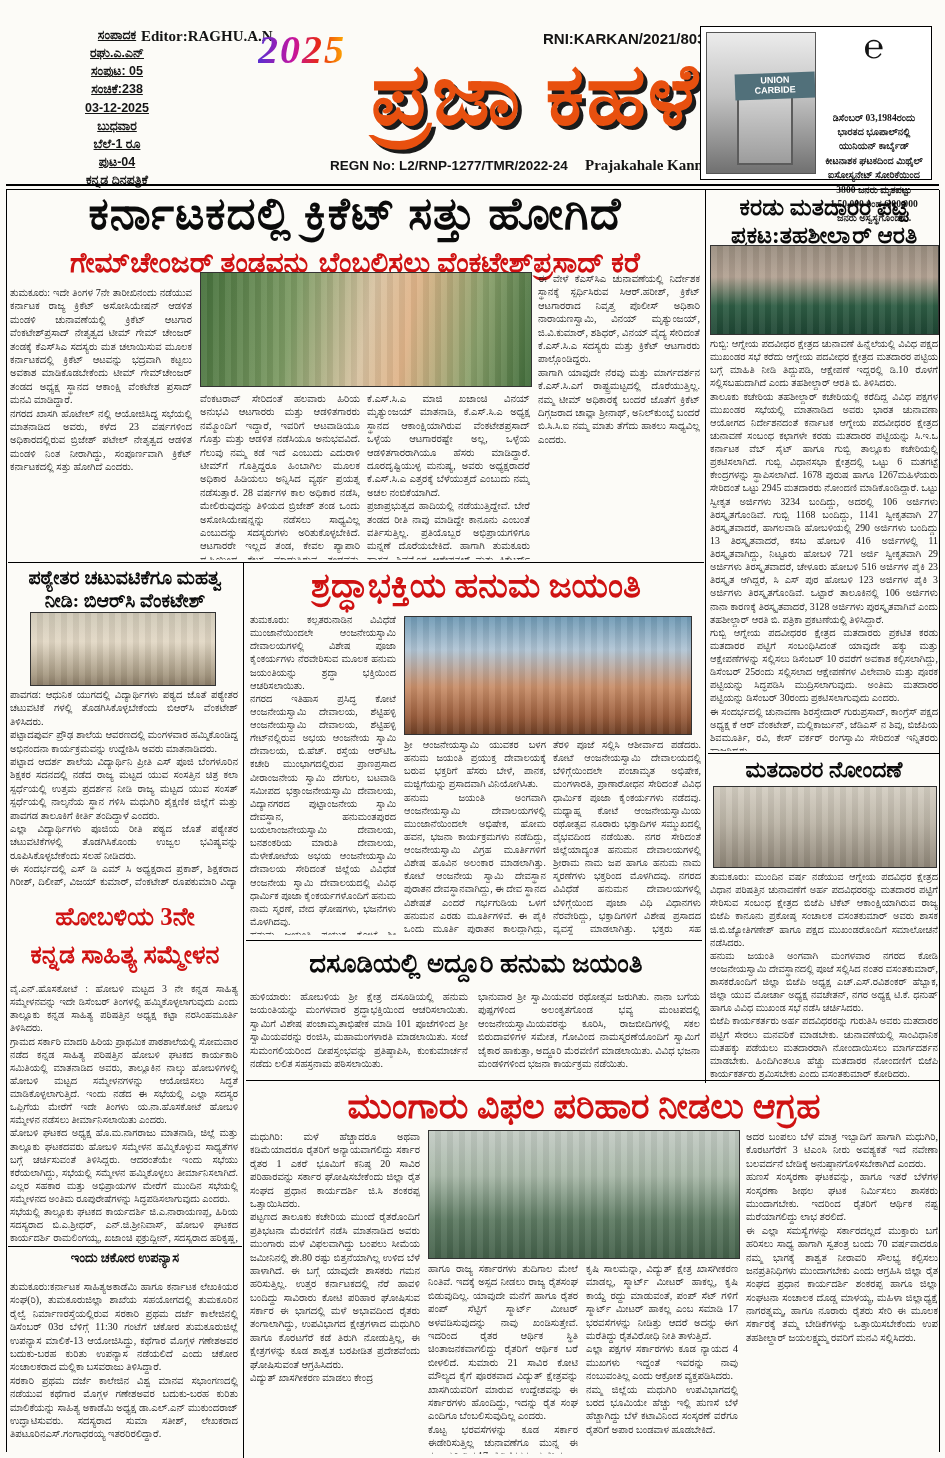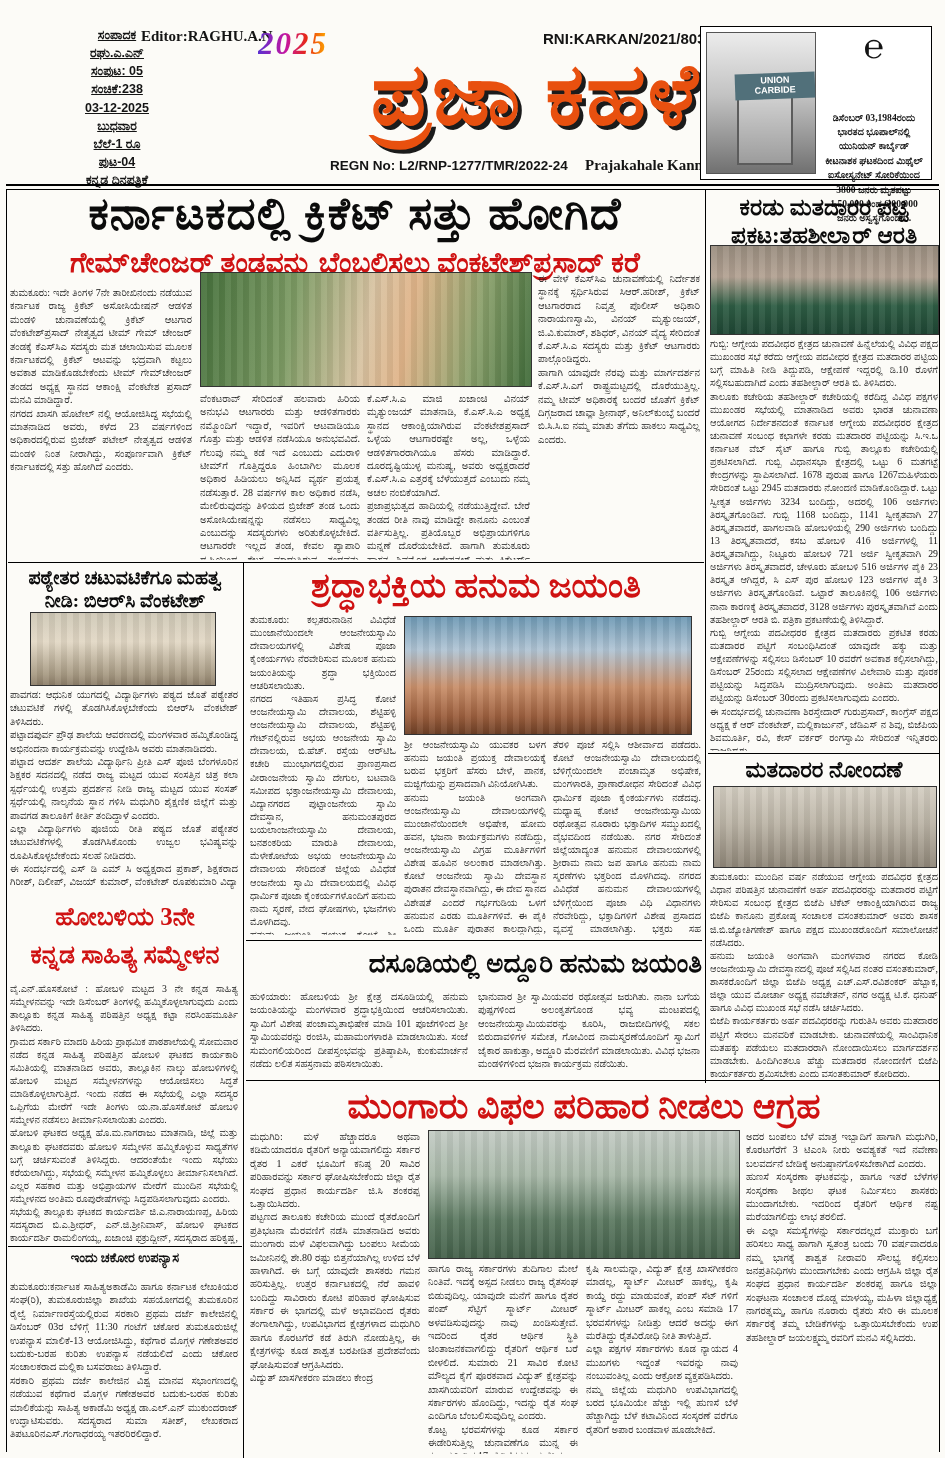--- a/index.html
+++ b/index.html
@@ -11,21 +11,21 @@
   .rule-h-double{border-top:2px solid #000;border-bottom:1px solid #000;height:3px;}
   .rule-v{border-left:1px solid #000;width:0;}
   .photo{border:1px solid #333;overflow:hidden;}
   .photo-texture{width:100%;height:100%;
      background:repeating-linear-gradient(90deg,rgba(255,255,255,.06) 0 6px,rgba(0,0,0,.05) 6px 12px);}
   
   .info-box{font-family:"Liberation Sans",sans-serif;font-size:12.5px;font-weight:bold;text-align:center;line-height:1.45;}
   .info-box div{text-decoration:underline;}
   .editor{font-family:"Liberation Serif",serif;font-weight:bold;font-size:15px;}
   .rni{font-family:"Liberation Sans",sans-serif;font-weight:bold;font-size:15px;}
-  .logo-year{font-size:31px;font-weight:bold;font-style:italic;
+  .logo-year{font-size:40px;font-weight:bold;font-style:italic;
      background:linear-gradient(90deg,#5a2fd0,#c515a0 40%,#e82a12 70%,#ffb300);
      -webkit-background-clip:text;background-clip:text;color:transparent;letter-spacing:2px;}
   .logo-title{font-size:86px;font-weight:bold;line-height:1;letter-spacing:2px;
      color:#e8500f;text-shadow:4px 4px 0 #1b1b1b;white-space:nowrap;}
   .regn{font-family:"Liberation Sans",sans-serif;font-weight:bold;font-size:13.5px;}
   .tagline{font-weight:bold;font-size:15px;}
   .bhopal-box{border:1.5px solid #000;display:flex;padding:5px;gap:6px;background:#fff;}
   .bhopal-photo{width:108px;height:140px;flex:none;position:relative;border:1px solid #555;
      background:linear-gradient(180deg,#ececec,#c2c2c2 45%,#8f8f8f 80%,#707070);}
   .uc-sign{position:absolute;left:28px;top:40px;background:#51707a;color:#fff;
@@ -159,21 +159,21 @@
 
   <div class="abs body-text" style="left:250px;top:613px;width:146px;height:322px;font-size:9.8px;">ತುಮಕೂರು: ಕಲ್ಪತರುನಾಡಿನ ವಿವಿಧೆಡೆ ಮುಂಜಾನೆಯಿಂದಲೇ ಆಂಜನೇಯಸ್ವಾಮಿ ದೇವಾಲಯಗಳಲ್ಲಿ ವಿಶೇಷ ಪೂಜಾ ಕೈಂಕರ್ಯಗಳು ನೆರವೇರಿಸುವ ಮೂಲಕ ಹನುಮ ಜಯಂತಿಯನ್ನು ಶ್ರದ್ಧಾ ಭಕ್ತಿಯಿಂದ ಆಚರಿಸಲಾಯಿತು.
 ನಗರದ ಇತಿಹಾಸ ಪ್ರಸಿದ್ಧ ಕೋಟೆ ಆಂಜನೇಯಸ್ವಾಮಿ ದೇವಾಲಯ, ಶೆಟ್ಟಿಹಳ್ಳಿ ಆಂಜನೇಯಸ್ವಾಮಿ ದೇವಾಲಯ, ಶೆಟ್ಟಿಹಳ್ಳಿ ಗೇಟ್‌ನಲ್ಲಿರುವ ಅಭಯ ಆಂಜನೇಯ ಸ್ವಾಮಿ ದೇವಾಲಯ, ಬಿ.ಹೆಚ್. ರಸ್ತೆಯ ಆರ್‌ಟಿಓ ಕಚೇರಿ ಮುಂಭಾಗದಲ್ಲಿರುವ ಪ್ರಾಣಪ್ರಸಾದ ವೀರಾಂಜನೇಯ ಸ್ವಾಮಿ ದೇಗುಲ, ಬಟವಾಡಿ ಸಮೀಪದ ಭಕ್ತಾಂಜನೇಯಸ್ವಾಮಿ ದೇವಾಲಯ, ವಿದ್ಯಾನಗರದ ಪುಟ್ಟಾಂಜನೇಯ ಸ್ವಾಮಿ ದೇವಸ್ಥಾನ, ಹನುಮಂತಪುರದ ಬಯಲಾಂಜನೇಯಸ್ವಾಮಿ ದೇವಾಲಯ, ಬನಶಂಕರಿಯ ಮಾರುತಿ ದೇವಾಲಯ, ಮೆಳೇಕೋಟೆಯ ಅಭಯ ಆಂಜನೇಯಸ್ವಾಮಿ ದೇವಾಲಯ ಸೇರಿದಂತೆ ಜಿಲ್ಲೆಯ ವಿವಿಧೆಡೆ ಆಂಜನೇಯ ಸ್ವಾಮಿ ದೇವಾಲಯದಲ್ಲಿ ವಿವಿಧ ಧಾರ್ಮಿಕ ಪೂಜಾ ಕೈಂಕರ್ಯಗಳೊಂದಿಗೆ ಹನುಮ ನಾಮ ಸ್ಮರಣೆ, ವೇದ ಘೋಷಗಳು, ಭಜನೆಗಳು ಮೊಳಗಿದವು.
 ಹನುಮ ಜಯಂತಿ ಪ್ರಯುಕ್ತ ಕೋಟೆ ಶ್ರೀ ಆಂಜನೇಯ ಸ್ವಾಮಿ ವೃತ್ತ, ಟೌನ್ ಹಾಲ್ ವೃತ್ತ ಸೇರಿದಂತೆ ಜಿಲ್ಲೆಯಾದ್ಯಂತ ಮಾಡಿದರು.</div>
   <div class="abs body-text" style="left:404px;top:738px;width:142px;height:197px;font-size:9.8px;">ಶ್ರೀ ಆಂಜನೇಯಸ್ವಾಮಿ ಯುವಕರ ಬಳಗ ಹನುಮ ಜಯಂತಿ ಪ್ರಯುಕ್ತ ದೇವಾಲಯಕ್ಕೆ ಬರುವ ಭಕ್ತರಿಗೆ ಹೆಸರು ಬೇಳೆ, ಪಾನಕ, ಮಜ್ಜಿಗೆಯನ್ನು ಪ್ರಸಾದವಾಗಿ ವಿನಿಯೋಗಿಸಿತು.
 ಹನುಮ ಜಯಂತಿ ಅಂಗವಾಗಿ ಆಂಜನೇಯಸ್ವಾಮಿ ದೇವಾಲಯಗಳಲ್ಲಿ ಮುಂಜಾನೆಯಿಂದಲೇ ಅಭಿಷೇಕ, ಹೋಮ ಹವನ, ಭಜನಾ ಕಾರ್ಯಕ್ರಮಗಳು ನಡೆದಿದ್ದು, ಆಂಜನೇಯಸ್ವಾಮಿ ವಿಗ್ರಹ ಮೂರ್ತಿಗಳಿಗೆ ವಿಶೇಷ ಹೂವಿನ ಅಲಂಕಾರ ಮಾಡಲಾಗಿತ್ತು. ಕೋಟೆ ಆಂಜನೇಯ ಸ್ವಾಮಿ ದೇವಸ್ಥಾನ ಪುರಾತನ ದೇವಸ್ಥಾನವಾಗಿದ್ದು, ಈ ದೇವ ಸ್ಥಾನದ ವಿಶೇಷತೆ ಎಂದರೆ ಗರ್ಭಗುಡಿಯ ಒಳಗೆ ಹನುಮನ ಎರಡು ಮೂರ್ತಿಗಳಿವೆ. ಈ ಪೈಕಿ ಒಂದು ಮೂರ್ತಿ ಪುರಾತನ ಕಾಲದ್ದಾಗಿದ್ದು, ಇನ್ನೊಂದು ಆ ಬಳಿಕ ಸ್ಥಾಪನೆ ಮಾಡಿದ ಮೂರ್ತಿಯಾಗಿದೆ.</div>
   <div class="abs body-text" style="left:553px;top:738px;width:148px;height:197px;font-size:9.8px;">ತೆರಳಿ ಪೂಜೆ ಸಲ್ಲಿಸಿ ಆಶೀರ್ವಾದ ಪಡೆದರು. ಕೋಟೆ ಆಂಜನೇಯಸ್ವಾಮಿ ದೇವಾಲಯದಲ್ಲಿ ಬೆಳಿಗ್ಗೆಯಿಂದಲೇ ಪಂಚಾಮೃತ ಅಭಿಷೇಕ, ಮಂಗಳಾರತಿ, ಪ್ರಾಣಾರೋಧನ ಸೇರಿದಂತೆ ವಿವಿಧ ಧಾರ್ಮಿಕ ಪೂಜಾ ಕೈಂಕರ್ಯಗಳು ನಡೆದವು. ಮಧ್ಯಾಹ್ನ ಕೋಟೆ ಆಂಜನೇಯಸ್ವಾಮಿಯ ರಥೋತ್ಸವ ನೂರಾರು ಭಕ್ತಾದಿಗಳ ಸಮ್ಮುಖದಲ್ಲಿ ವೈಭವದಿಂದ ನಡೆಯಿತು. ನಗರ ಸೇರಿದಂತೆ ಜಿಲ್ಲೆಯಾದ್ಯಂತ ಹನುಮನ ದೇವಾಲಯಗಳಲ್ಲಿ ಶ್ರೀರಾಮ ನಾಮ ಜಪ ಹಾಗೂ ಹನುಮ ನಾಮ ಸ್ಮರಣೆಗಳು ಭಕ್ತರಿಂದ ಮೊಳಗಿದವು. ನಗರದ ವಿವಿಧೆಡೆ ಹನುಮನ ದೇವಾಲಯಗಳಲ್ಲಿ ಬೆಳಿಗ್ಗೆಯಿಂದ ಪೂಜಾ ವಿಧಿ ವಿಧಾನಗಳು ನೆರವೇರಿದ್ದು, ಭಕ್ತಾದಿಗಳಿಗೆ ವಿಶೇಷ ಪ್ರಸಾದದ ವ್ಯವಸ್ಥೆ ಮಾಡಲಾಗಿತ್ತು. ಭಕ್ತರು ಸಹ ಆಂಜನೇಯಸ್ವಾಮಿ ದೇವಾಲಯಗಳಿಗೆ ತೆರಳಿ ಸವಿಯ ಸಾಲಿನಲ್ಲಿ ನಿಂತು ಸ್ವಾಮಿಯ ದರ್ಶನ ಪಡೆದು ಪುನೀತರಾದರು.</div>
 
   <div class="abs rule-h" style="left:246px;top:940px;width:456px;"></div>
 
-  <div class="abs sec-headline" style="left:250px;top:948px;width:452px;font-size:26px;text-align:right;">ದಸೂಡಿಯಲ್ಲಿ ಅದ್ದೂರಿ ಹನುಮ ಜಯಂತಿ</div>
+  <div class="abs sec-headline" style="left:250px;top:948px;width:452px;font-size:26px;">ದಸೂಡಿಯಲ್ಲಿ ಅದ್ದೂರಿ ಹನುಮ ಜಯಂತಿ</div>
   <div class="abs body-text" style="left:250px;top:990px;width:218px;height:86px;">ಹುಳಿಯಾರು: ಹೋಬಳಿಯ ಶ್ರೀ ಕ್ಷೇತ್ರ ದಸೂಡಿಯಲ್ಲಿ ಹನುಮ ಜಯಂತಿಯನ್ನು ಮಂಗಳವಾರ ಶ್ರದ್ಧಾಭಕ್ತಿಯಿಂದ ಆಚರಿಸಲಾಯಿತು. ಸ್ವಾಮಿಗೆ ವಿಶೇಷ ಪಂಚಾಮೃತಾಭಿಷೇಕ ಮಾಡಿ 101 ಪೂಜೆಗಳಿಂದ ಶ್ರೀ ಸ್ವಾಮಿಯವರನ್ನು ರಂಜಿಸಿ, ಮಹಾಮಂಗಳಾರತಿ ಮಾಡಲಾಯಿತು. ಸಂಜೆ ಸುಮಂಗಲಿಯರಿಂದ ದೀಪಸ್ತಂಭವನ್ನು ಪ್ರತಿಷ್ಠಾಪಿಸಿ, ಕುಂಕುಮಾರ್ಚನೆ ನಡೆದು ಲಲಿತ ಸಹಸ್ರನಾಮ ಪಠಿಸಲಾಯಿತು.</div>
   <div class="abs body-text" style="left:478px;top:990px;width:222px;height:86px;">ಭಾನುವಾರ ಶ್ರೀ ಸ್ವಾಮಿಯವರ ರಥೋತ್ಸವ ಜರುಗಿತು. ನಾನಾ ಬಗೆಯ ಪುಷ್ಪಗಳಿಂದ ಅಲಂಕೃತಗೊಂಡ ಭವ್ಯ ಮಂಟಪದಲ್ಲಿ ಆಂಜನೇಯಸ್ವಾಮಿಯವರನ್ನು ಕೂರಿಸಿ, ರಾಜಬೀದಿಗಳಲ್ಲಿ ಸಕಲ ಬಿರುದಾವಳಿಗಳ ಸಮೇತ, ಗೋವಿಂದ ನಾಮಸ್ಮರಣೆಯೊಂದಿಗೆ ಸ್ವಾಮಿಗೆ ಜೈಕಾರ ಹಾಕುತ್ತಾ, ಅದ್ದೂರಿ ಮೆರವಣಿಗೆ ಮಾಡಲಾಯಿತು. ವಿವಿಧ ಭಜನಾ ಮಂಡಳಿಗಳಿಂದ ಭಜನಾ ಕಾರ್ಯಕ್ರಮ ನಡೆಯಿತು.</div>
 
   <div class="abs rule-h" style="left:246px;top:1080px;width:693px;"></div>
 
   <div class="abs sec-headline red" style="left:250px;top:1086px;width:668px;font-size:35px;">ಮುಂಗಾರು ವಿಫಲ ಪರಿಹಾರ ನೀಡಲು ಆಗ್ರಹ</div>
 
   <div class="abs body-text" style="left:250px;top:1130px;width:170px;height:322px;">ಮಧುಗಿರಿ: ಮಳೆ ಹೆಚ್ಚಾದರೂ ಅಥವಾ ಕಡಿಮೆಯಾದರೂ ರೈತರಿಗೆ ಅನ್ಯಾಯವಾಗಲಿದ್ದು ಸರ್ಕಾರ ರೈತರ 1 ಎಕರೆ ಭೂಮಿಗೆ ಕನಿಷ್ಠ 20 ಸಾವಿರ ಪರಿಹಾರವನ್ನು ಸರ್ಕಾರ ಘೋಷಿಸಬೇಕೆಂದು ಜಿಲ್ಲಾ ರೈತ ಸಂಘದ ಪ್ರಧಾನ ಕಾರ್ಯದರ್ಶಿ ಜಿ.ಸಿ ಶಂಕರಪ್ಪ ಒತ್ತಾಯಿಸಿದರು.
 ಪಟ್ಟಣದ ತಾಲೂಕು ಕಚೇರಿಯ ಮುಂದೆ ರೈತರೊಂದಿಗೆ ಪ್ರತಿಭಟನಾ ಮೆರವಣಿಗೆ ನಡೆಸಿ ಮಾತನಾಡಿದ ಅವರು ಮುಂಗಾರು ಮಳೆ ವಿಫಲವಾಗಿದ್ದು ಬಂಪಲು ಸೀಮೆಯ ಜಮೀನಿನಲ್ಲಿ ಶೇ.80 ರಷ್ಟು ಬಿತ್ತನೆಯಾಗಿಲ್ಲ ಉಳಿದ ಬೆಳೆ ಹಾಳಾಗಿದೆ. ಈ ಬಗ್ಗೆ ಯಾವುದೇ ಶಾಸಕರು ಗಮನ ಹರಿಸುತ್ತಿಲ್ಲ. ಉತ್ತರ ಕರ್ನಾಟಕದಲ್ಲಿ ನೆರೆ ಹಾವಳಿ ಬಂದಿದ್ದು ಸಾವಿರಾರು ಕೋಟಿ ಪರಿಹಾರ ಘೋಷಿಸುವ ಸರ್ಕಾರ ಈ ಭಾಗದಲ್ಲಿ ಮಳೆ ಅಭಾವದಿಂದ ರೈತರು ತಂಗಾಲಾಗಿದ್ದು, ಉಪವಿಭಾಗದ ಕ್ಷೇತ್ರಗಳಾದ ಮಧುಗಿರಿ ಹಾಗೂ ಕೊರಟಗೆರೆ ಕಡೆ ತಿರುಗಿ ನೋಡುತ್ತಿಲ್ಲ, ಈ ಕ್ಷೇತ್ರಗಳನ್ನು ಕೂಡ ಶಾಶ್ವತ ಬರಪೀಡಿತ ಪ್ರದೇಶವೆಂದು ಘೋಷಿಸುವಂತೆ ಆಗ್ರಹಿಸಿದರು.
 ವಿದ್ಯುತ್ ಖಾಸಗೀಕರಣ ಮಾಡಲು ಕೇಂದ್ರ</div>

